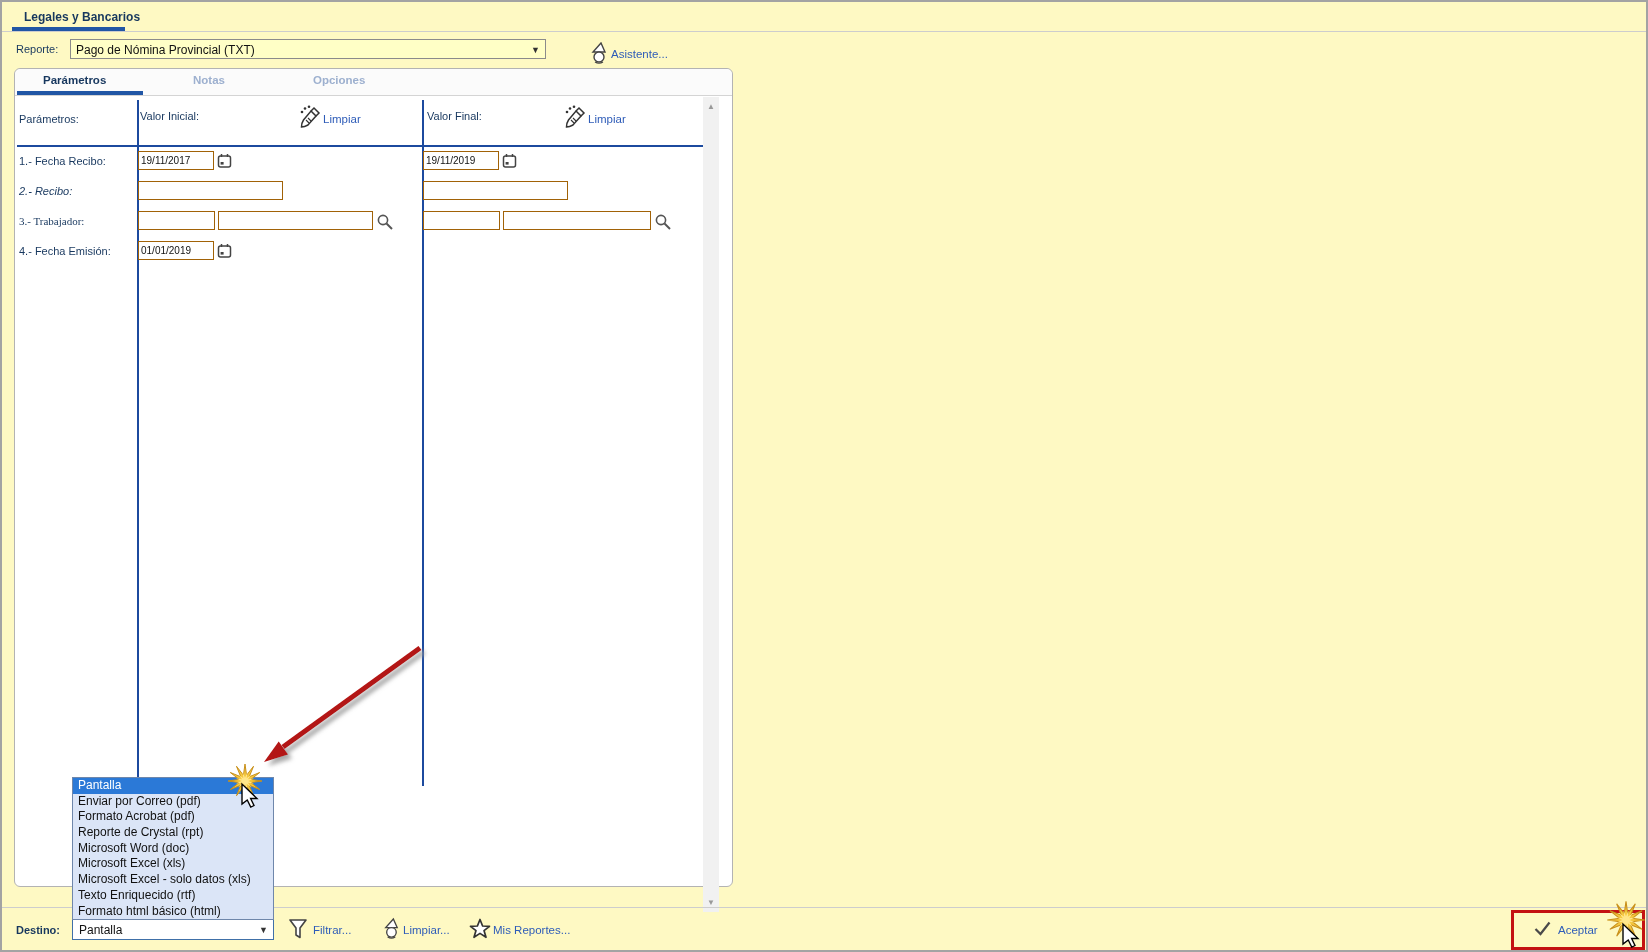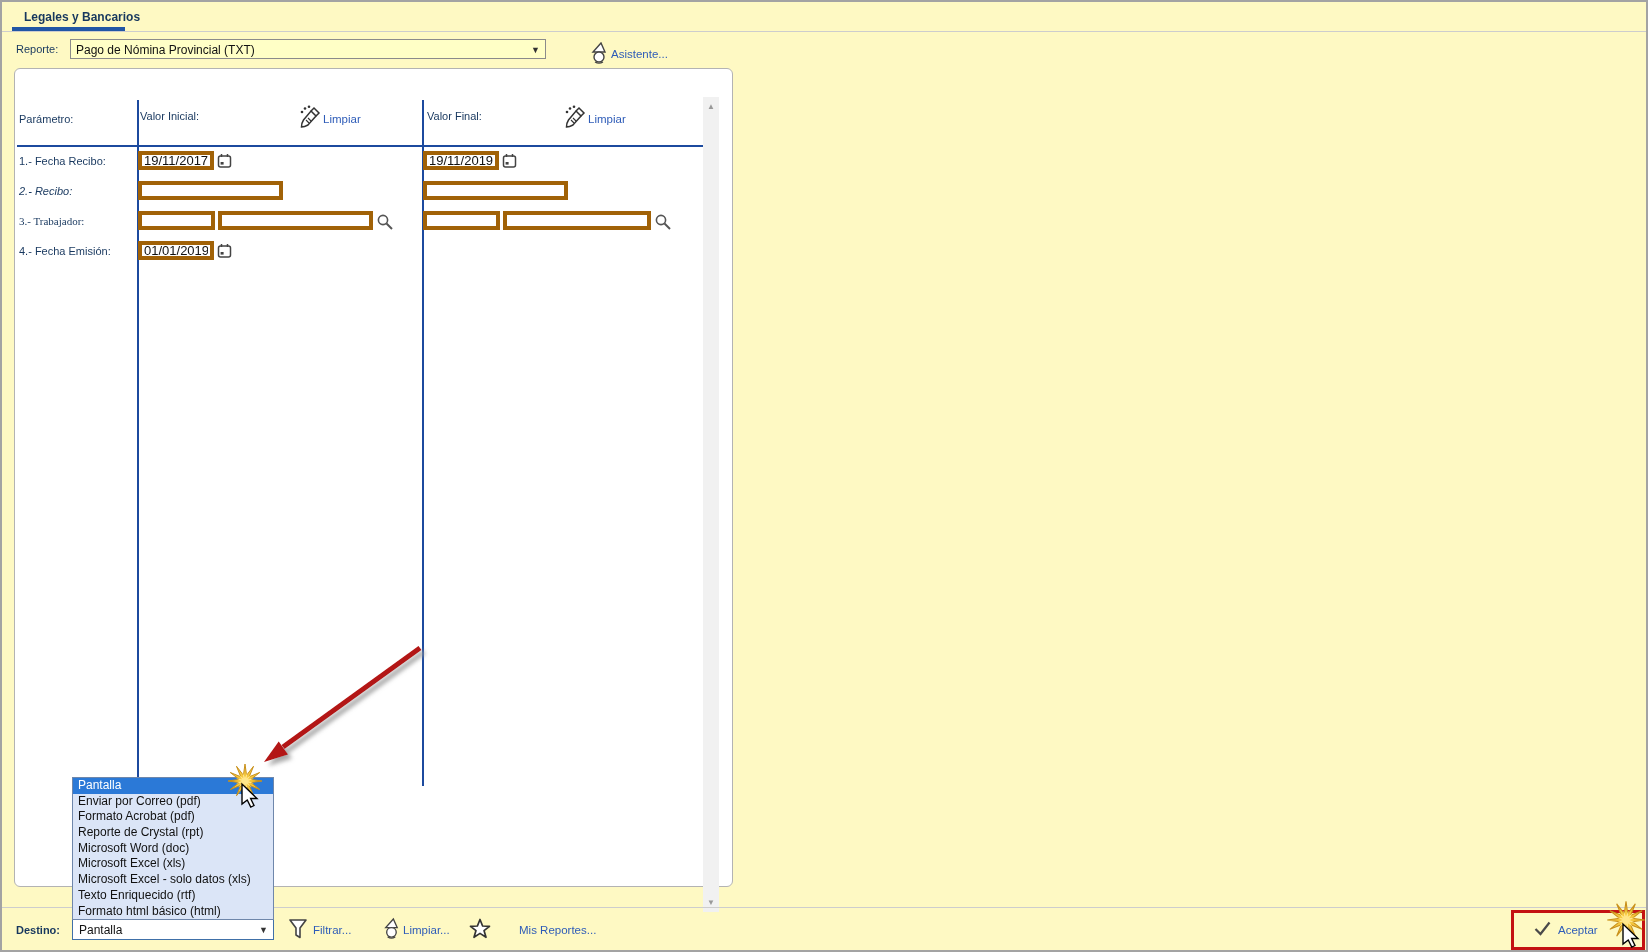--- a/index.html
+++ b/index.html
@@ -9,22 +9,22 @@
     font-family:"Liberation Sans",sans-serif;
     padding-left:45px;
   }
   .abs{position:absolute;}
   .navy{color:#17375e;font-size:11px;text-align:right;}
   .navy-b{color:#17375e;font-weight:bold;}
   .link{color:#2e5cb8;font-size:11.5px;cursor:pointer;white-space:nowrap;}
   .hairline{background:#cdcdcd;height:1px;}
   .blue-bar{background:#2156a5;height:4px;}
   .inp{
-    position:absolute;box-sizing:border-box;height:19px;border:4px solid #a16207;
-    background:#fff;font-family:"Liberation Sans",sans-serif;font-size:13px;color:#111;
+    position:absolute;box-sizing:border-box;height:19px;border:1px solid #a16207;
+    background:#fff;font-family:"Liberation Sans",sans-serif;font-size:10px;color:#111;
     padding:0 2px;outline:none;
   }
   .tbl-line{position:absolute;background:#1c4a9e;}
   #panel{
     position:absolute;left:12px;top:66px;width:719px;height:819px;
     box-sizing:border-box;border:1px solid #b3b3b3;border-radius:6px;background:#fff;
   }
   #tabbar{
     position:absolute;left:0;top:0;right:0;height:26px;background:#fbfbfb;
     border-bottom:1px solid #d4d4d4;border-radius:6px 6px 0 0;
@@ -74,22 +74,28 @@
     <span class="caret" style="top:5px;">▼</span>
   </div>
   <svg class="icon" style="left:585px;top:40px;" width="22" height="22" viewBox="0 0 22 22">
     <polygon points="14,1 6,10 18,10" fill="#fff" stroke="#444" stroke-width="1.4"></polygon>
     <circle cx="12" cy="15" r="5" fill="#fff" stroke="#444" stroke-width="1.4"></circle>
     <path d="M8 20 Q12 22.5 16 20" stroke="#444" fill="none" stroke-width="1.2"></path>
   </svg>
   <div class="abs link" style="left:609px;top:46px;">Asistente...</div>
 
   <div id="panel">
-
-    <div class="abs navy" style="left:4px;top:44px;">Parámetro:</div>
+    <div id="tabbar">
+      <span class="tab navy-b" style="left:28px;">Parámetros</span>
+      <span class="tab tab-inactive" style="left:178px;">Notas</span>
+      <span class="tab tab-inactive" style="left:298px;">Opciones</span>
+      <div class="abs blue-bar" style="left:2px;top:22px;width:126px;"></div>
+    </div>
+
+    <div class="abs navy" style="left:4px;top:44px;">Parámetros:</div>
     <div class="abs navy" style="left:125px;top:41px;">Valor Inicial:</div>
     <svg class="icon" style="left:283px;top:36px;" width="23" height="24" viewBox="0 0 23 24">
       <circle cx="7" cy="3.5" r="1.3" fill="#333"></circle>
         <circle cx="11" cy="1.8" r="1.3" fill="#333"></circle>
         <circle cx="4" cy="7" r="1.3" fill="#333"></circle>
       <path d="M13 6 L16 3 L21 8 L18 11" fill="#fff" stroke="#333" stroke-width="1.5"></path>
       <path d="M13 6 L18 11 L10 20 Q6.5 22 3.5 22 Q3.5 18 5.5 15 Z" fill="#fff" stroke="#333" stroke-width="1.5"></path>
       <path d="M8 15 L11 18 M10 13 L13 16" stroke="#333" stroke-width="1.1"></path>
     </svg>
     <div class="abs link" style="left:308px;top:44px;">Limpiar</div>
@@ -185,21 +191,21 @@
   <svg class="icon" style="left:378px;top:915px;" width="21" height="23" viewBox="0 0 22 22">
     <polygon points="14,1 6,10 18,10" fill="#fff" stroke="#444" stroke-width="1.4"></polygon>
     <circle cx="12" cy="15" r="5" fill="#fff" stroke="#444" stroke-width="1.4"></circle>
     <path d="M8 20 Q12 22.5 16 20" stroke="#444" fill="none" stroke-width="1.2"></path>
   </svg>
   <div class="abs link" style="left:401px;top:922px;">Limpiar...</div>
 
   <svg class="icon" style="left:467px;top:916px;" width="22" height="21" viewBox="0 0 22 21">
     <path d="M11 1.5 L13.6 8 L20.5 8.3 L15 12.6 L17 19.3 L11 15.4 L5 19.3 L7 12.6 L1.5 8.3 L8.4 8 Z" fill="#fff" stroke="#333" stroke-width="1.7" stroke-linejoin="round"></path>
   </svg>
-  <div class="abs link" style="left:491px;top:922px;margin-left:26px;">Mis Reportes...</div>
+  <div class="abs link" style="left:491px;top:922px;">Mis Reportes...</div>
 
   <div id="accept-box"></div>
   <svg class="icon" style="left:1532px;top:919px;" width="17" height="15" viewBox="0 0 17 15">
     <path d="M1.5 8 L6.5 13 L15.5 1.5" fill="none" stroke="#4a4a4a" stroke-width="2.2"></path>
   </svg>
   <div class="abs link" style="left:1556px;top:922px;">Aceptar</div>
 
   <svg id="overlay" viewBox="0 0 1648 952">
     <defs>
       <filter id="shadow" x="-30%" y="-30%" width="170%" height="170%">

